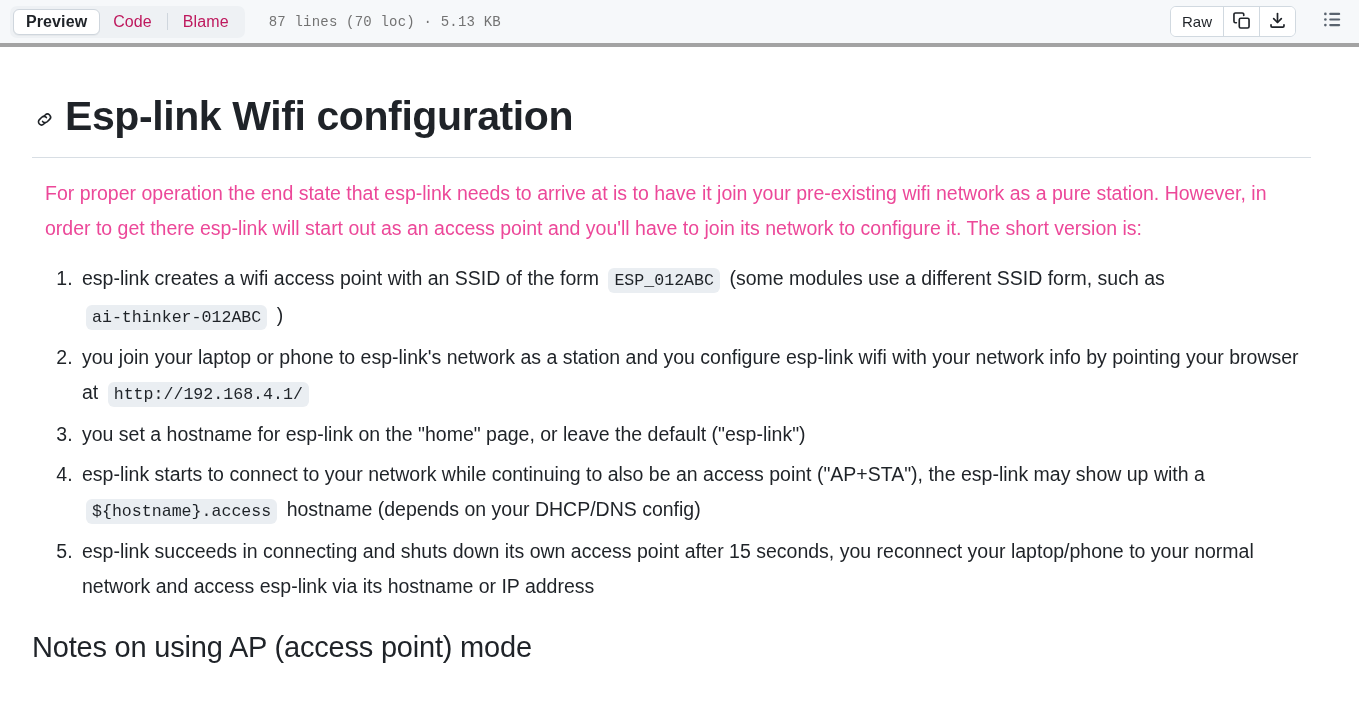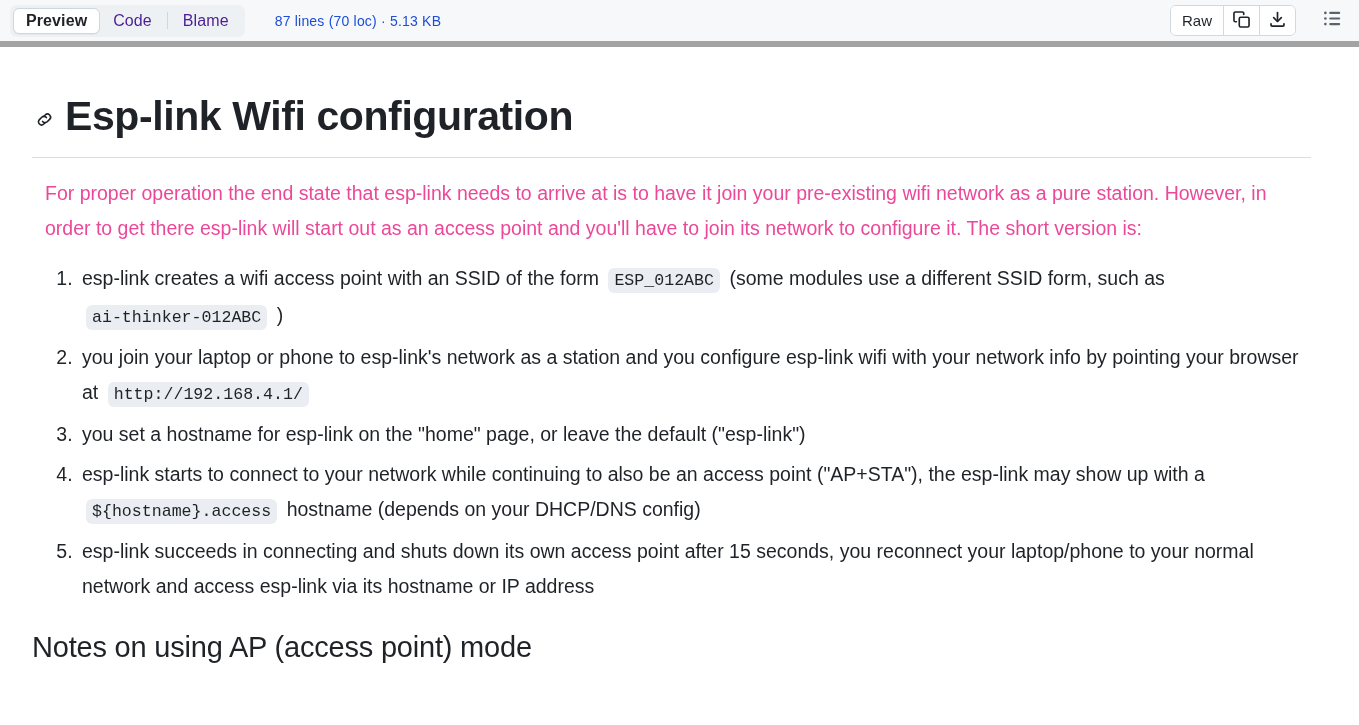--- a/index.html
+++ b/index.html
@@ -12,21 +12,21 @@
     font-family: "Liberation Sans", sans-serif;
     color: #1f2328;
     -webkit-font-smoothing: antialiased;
   }
 
   
   .file-header {
     position: relative;
     height: 47px;
     background: #f6f8fa;
-    border-bottom: 6px solid #a3a3a3;
+    border-bottom: 4px solid #a3a3a3;
     display: flex;
     align-items: center;
     padding: 0 12px 0 10px;
   }
 
   .tab-group {
     display: flex;
     align-items: center;
     background: #eef1f4;
     border-radius: 7px;
@@ -34,45 +34,45 @@
     padding: 3px;
     gap: 0px;
   }
   .tab {
     height: 26px;
     display: flex;
     align-items: center;
     padding: 0 13px;
     border-radius: 6px;
     font-size: 16px;
-    color: #4c1d95;
+    color: #be185d;
     cursor: pointer;
     white-space: nowrap;
     letter-spacing: .1px;
   }
   .tab.active {
     background: #ffffff;
     border: 1px solid #cfd6dd;
     color: #1f2328;
     font-weight: 600;
     padding: 0 12px;
     box-shadow: 0 1px 0 rgba(27,31,36,.04);
   }
   .tab-sep {
     width: 1px;
     height: 17px;
     background: #cfd6dd;
     margin: 0 2px;
   }
 
   .file-meta {
-    margin-left: 30px;
-    font-family: Liberation Sans, sans-serif;
+    margin-left: 24px;
+    font-family: Liberation Mono, monospace;
     font-size: 14px;
-    color: #1d4ed8;
+    color: #737373;
     letter-spacing: .2px;
     white-space: nowrap;
   }
 
   .header-right {
     margin-left: auto;
     display: flex;
     align-items: center;
     gap: 21px;
   }

